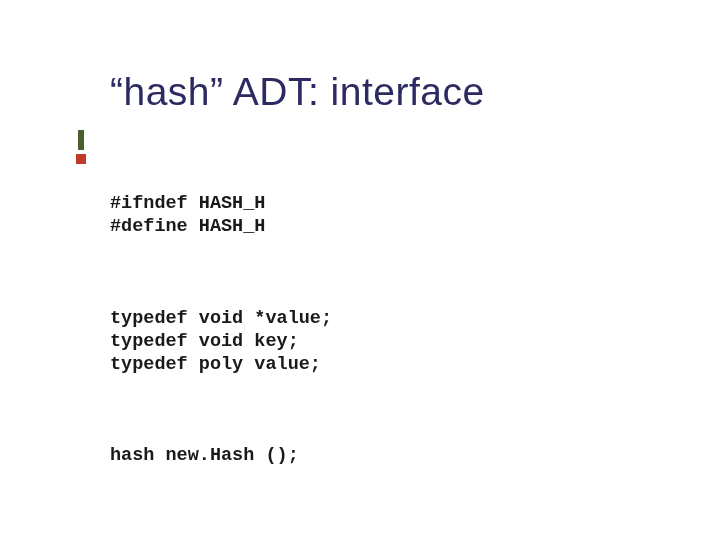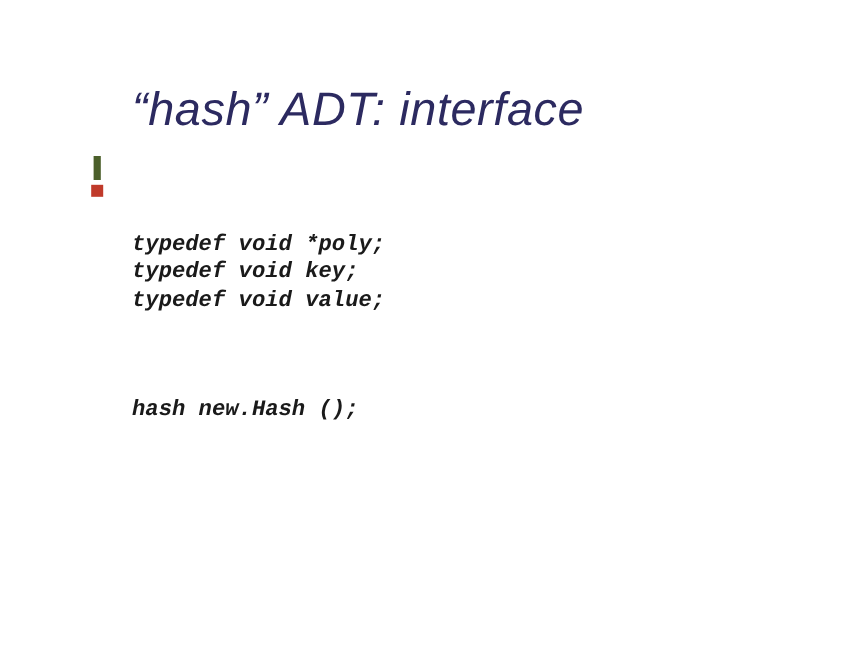--- a/index.html
+++ b/index.html
@@ -10,21 +10,20 @@
     background: #ffffff;
     font-family: "Segoe UI", "Helvetica Neue", Arial, sans-serif;
     overflow: hidden;
   }
   .slide {
     position: relative;
     width: 720px;
     height: 396px;
     box-sizing: border-box;
     padding: 70px 0 3px 110px;
-    font-style: italic;
   }
   .accent-bar {
     position: absolute;
     left: 78px;
     top: 130px;
     width: 6px;
     bottom: 30px;
     display: flex;
     flex-direction: column;
   }
@@ -68,23 +67,25 @@
 
 <div class="slide">
   <div class="accent-bar">
     <div class="bar-top"></div>
     <div class="bar-dot"></div>
   </div>
 
   <h1 class="title">“hash” ADT: interface</h1>
 
   <div class="code">
-    <div class="block"><span>typedef void *poly;</span>
+    <div class="block"><span>#ifndef HASH_H</span>
+<span>#define HASH_H</span></div>
+    <div class="block"><span>typedef void *value;</span>
 <span>typedef void key;</span>
-<span>typedef void value;</span></div>
+<span>typedef poly value;</span></div>
     <div class="block"><span>hash new.Hash ();</span>
 
 
 
 </div>
     
   </div>
 </div>
 
 </body></html>

